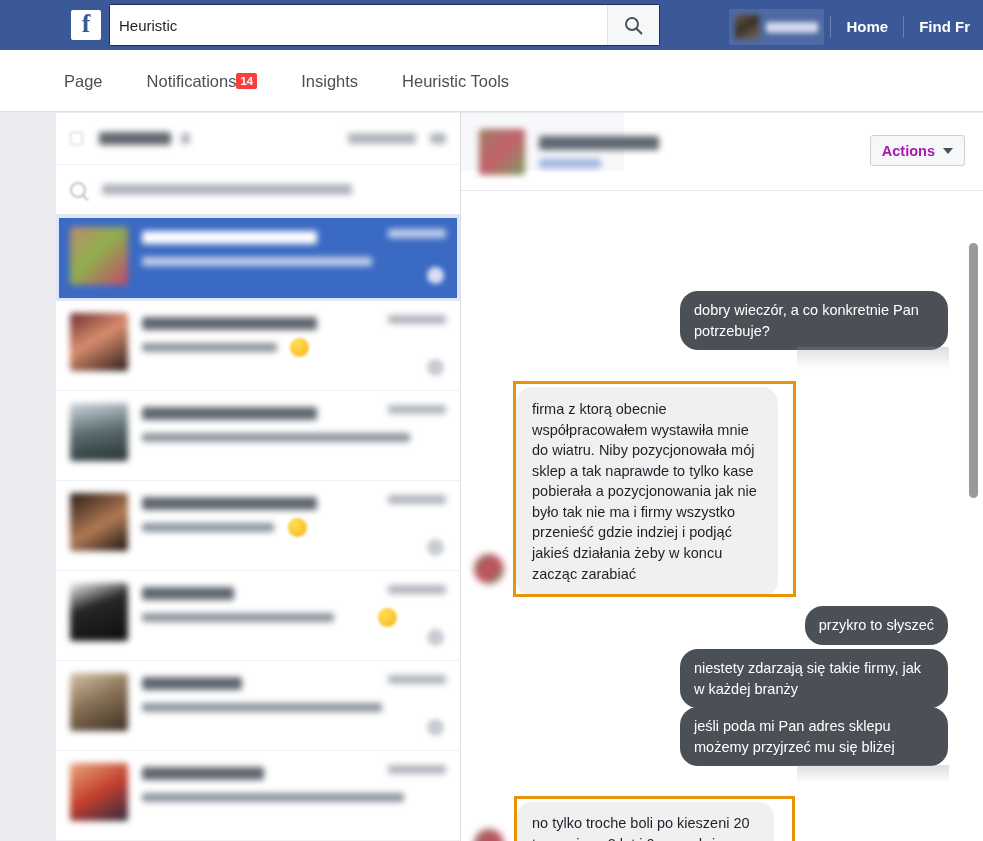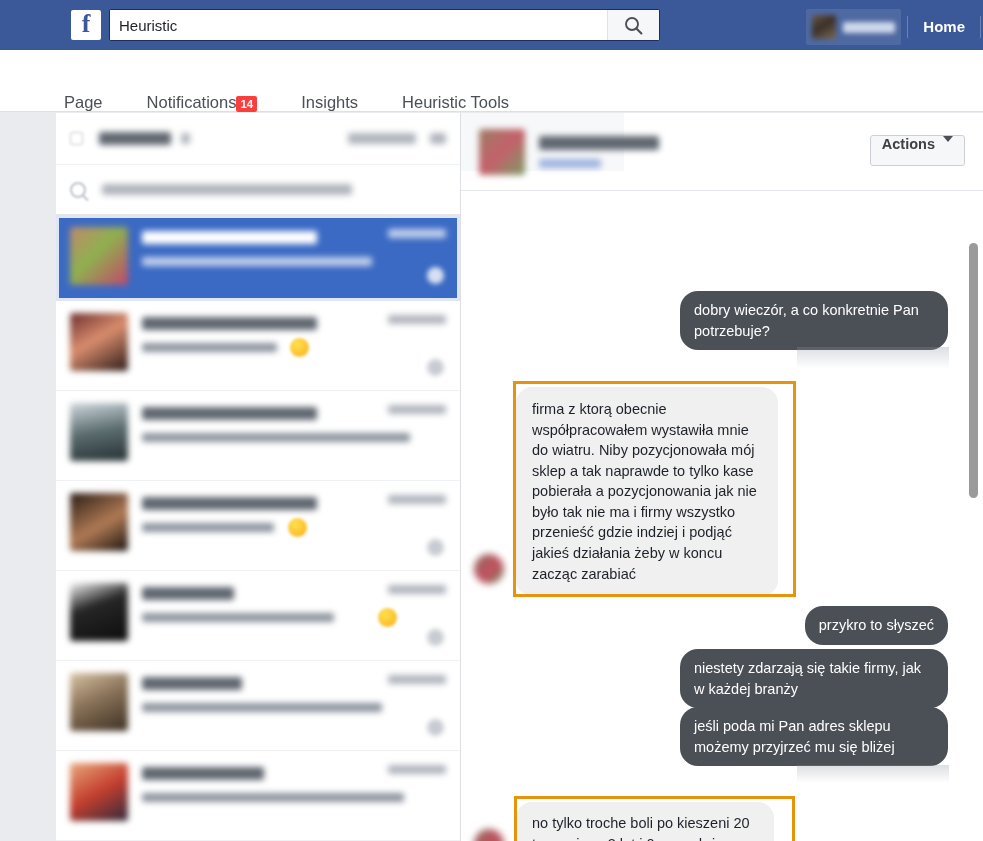--- a/index.html
+++ b/index.html
@@ -25,21 +25,21 @@
     font-family: "Liberation Serif", serif;
     font-weight: bold;
     font-size: 26px;
     line-height: 28px;
     text-align: center;
     border-radius: 2px;
     user-select: none;
   }
   #search-wrap {
     margin-left: 8px;
-    width: 551px; height: 32px;
+    width: 551px; height: 42px;
     display: flex;
     background: #fff;
     border: 1px solid #1d2e5b;
     border-radius: 2px;
     overflow: hidden;
   }
   #search-input {
     flex: 1; height: 100%;
     border: none; outline: none;
     padding: 0 9px;
@@ -102,21 +102,21 @@
   #tabbar {
     position: absolute; left: 0; top: 50px;
     width: 983px; height: 62px;
     background: #fff;
     border-bottom: 1px solid #dddfe2;
     display: flex; align-items: flex-start;
     padding-left: 42px;
   }
   .tab {
     height: 62px;
-    display: flex; align-items: flex-end;
+    display: flex; align-items: center;
     padding: 0 22px;
     font-size: 16.5px;
     color: #4b4f56;
     cursor: pointer;
     position: relative;
     white-space: nowrap;
   }
   .tab.active { color: #1d2129; font-weight: bold; }
   .tab.active::after {
     content: ""; position: absolute;
@@ -276,22 +276,22 @@
   #conv-sub { height: 9px; width: 62px; margin-top: 9px; background: #9cb2de; }
   #actions-btn {
     position: absolute; right: 18px; top: 22px;
     height: 31px;
     padding: 0 11px;
     background: #f6f7f9;
     border: 1px solid #ccd0d5;
     border-radius: 3px;
     font-size: 14.5px;
     font-weight: bold;
-    color: #404040;
-    display: flex; align-items: flex-start;
+    color: #a21caf;
+    display: flex; align-items: center;
     cursor: pointer;
     white-space: nowrap;
   }
   #actions-btn .caret {
     margin-left: 8px;
     width: 0; height: 0;
     border-left: 5px solid transparent;
     border-right: 5px solid transparent;
     border-top: 6px solid #4b4f56;
   }
@@ -371,20 +371,21 @@
   </div>
 
   <div id="nav-right">
     <div id="profile-chip">
       <div id="profile-avatar"></div>
       <div id="profile-name"></div>
     </div>
     <div class="nav-sep"></div>
     <a class="nav-link">Home</a>
     <div class="nav-sep"></div>
+    <a class="nav-link">Find Fr</a>
   </div>
 </div>
 
 <div id="tabbar">
   <div class="tab">
     <span>Page</span>
   </div>
   <div class="tab">
     <span>Notifications</span>
     <span class="badge">14</span>

